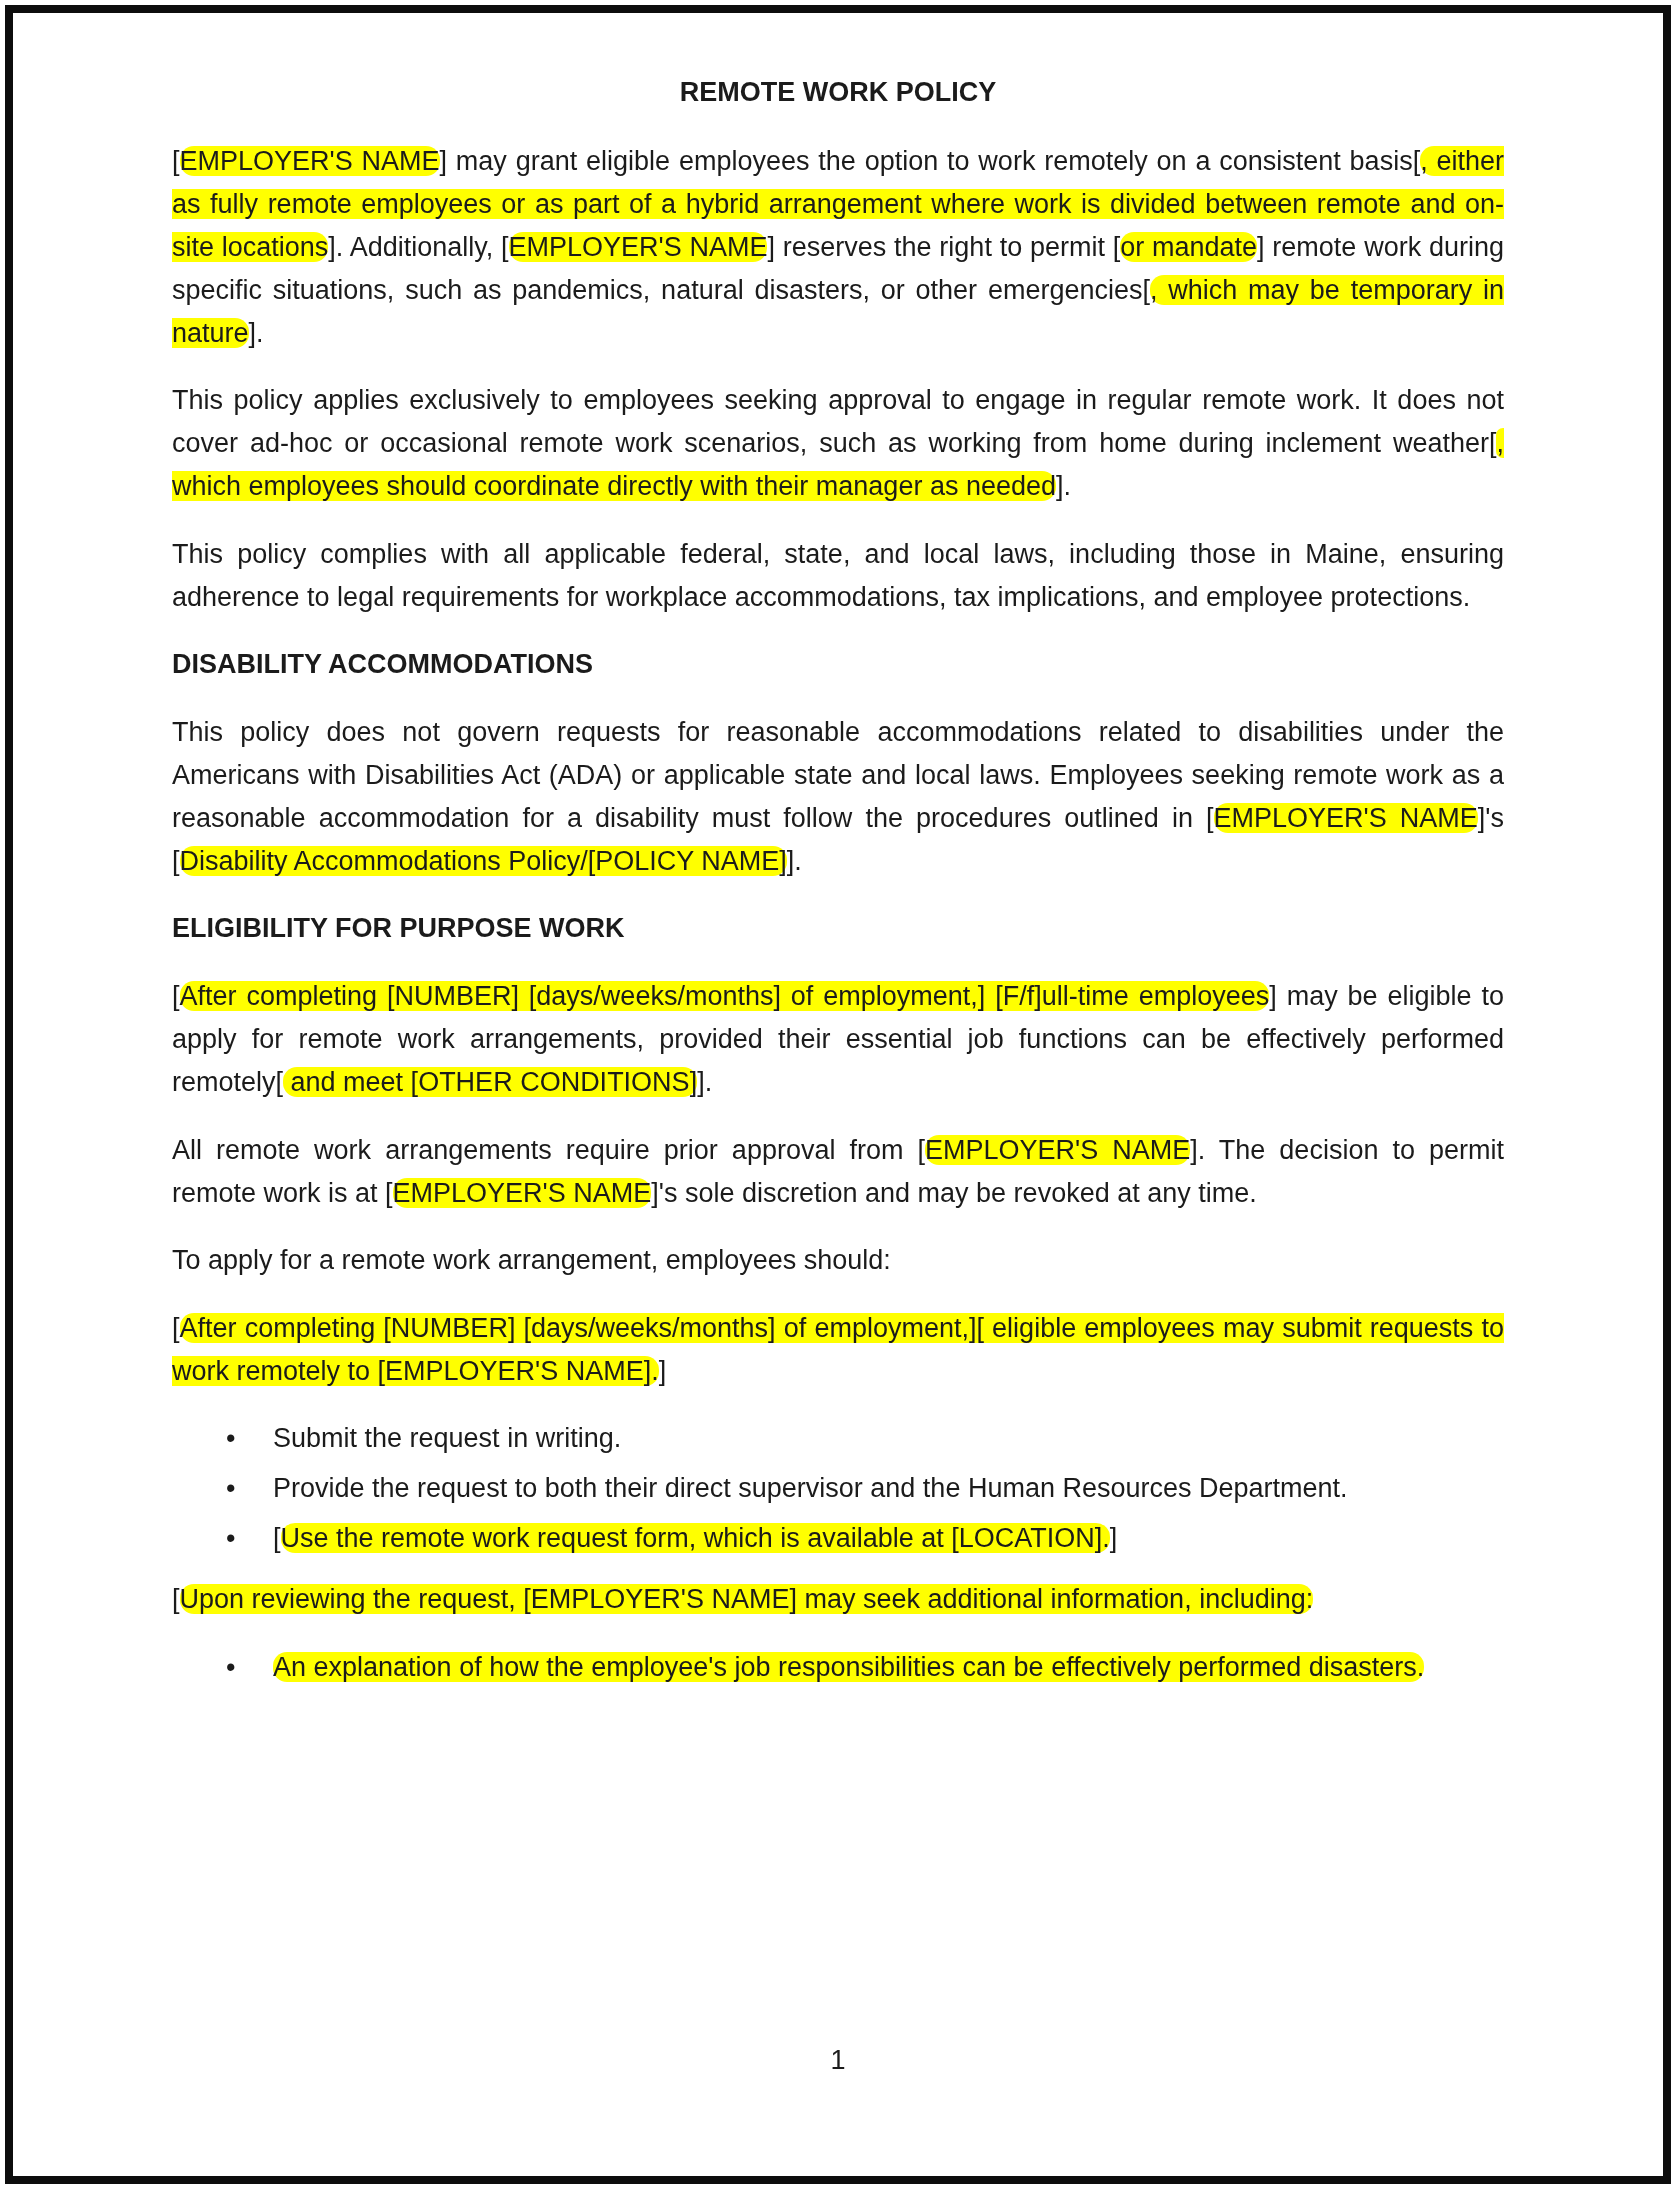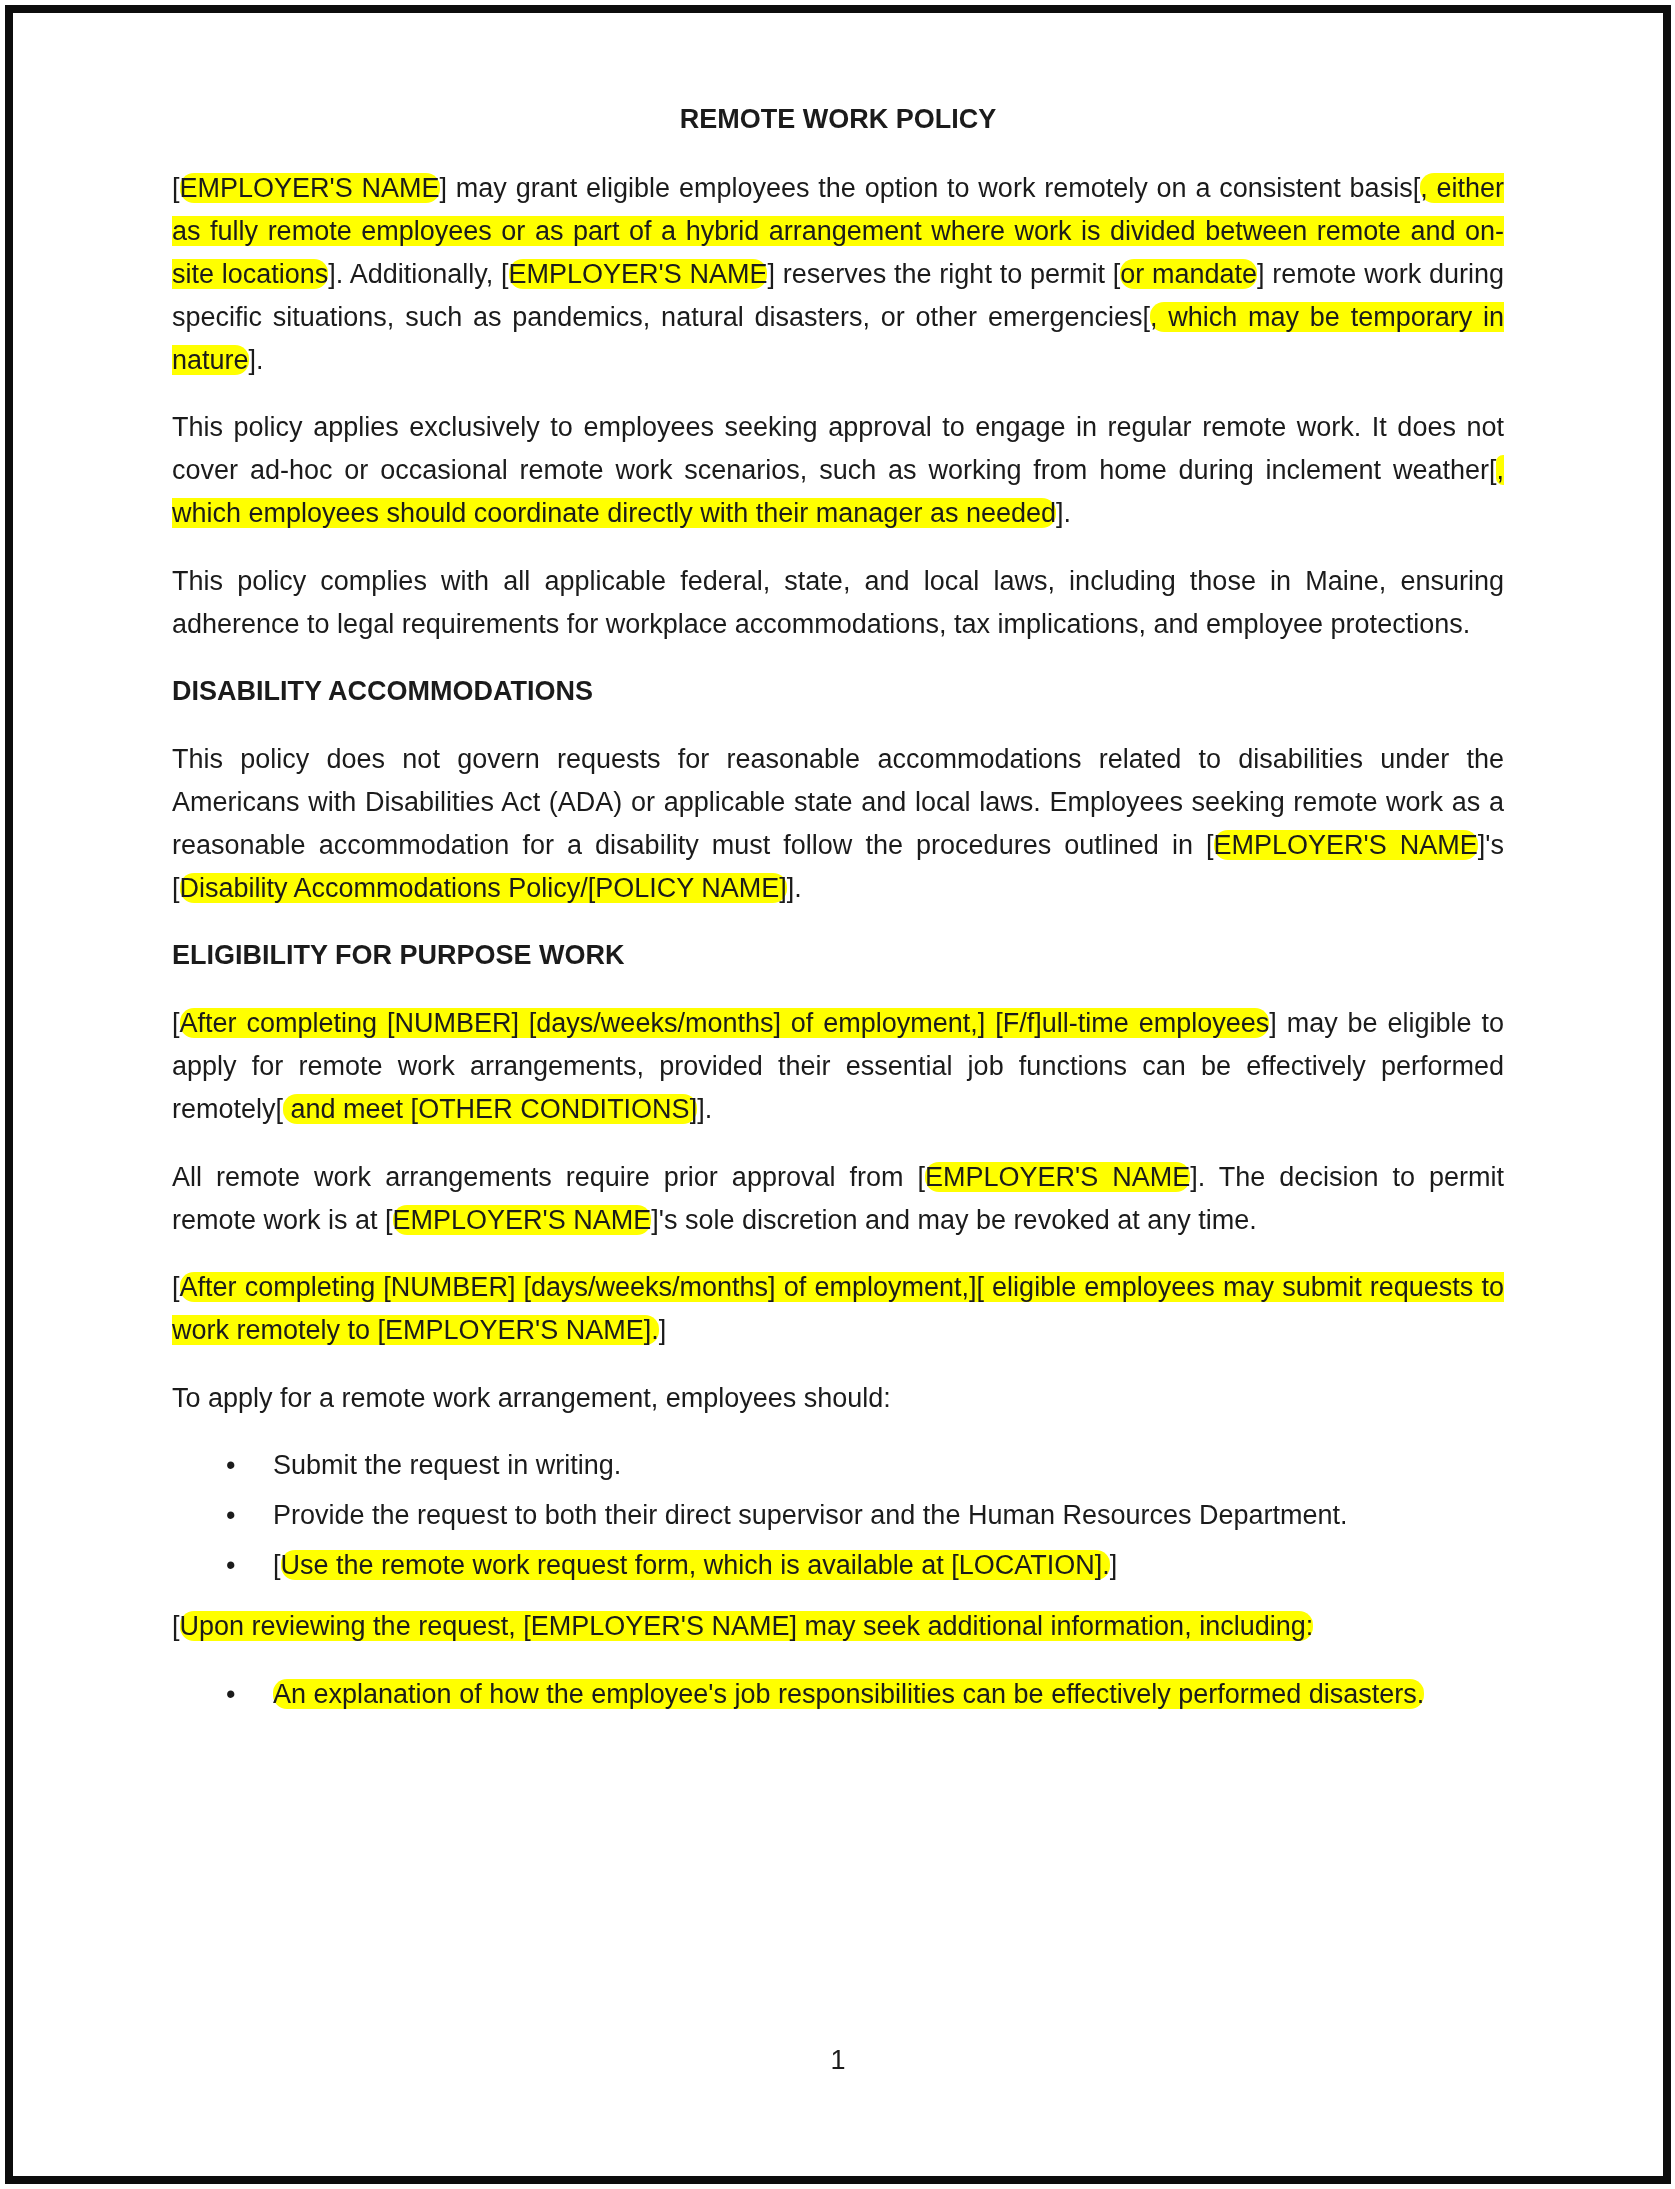--- a/index.html
+++ b/index.html
@@ -23,21 +23,21 @@
     bottom: 5.3px;
     border: 8px solid #0d0d0d;
     pointer-events: none;
   }
   .content {
     position: absolute;
     top: 0;
     left: 0;
     right: 0;
     box-sizing: border-box;
-    padding: 98px 172px 0 172px;
+    padding: 71px 172px 0 172px;
     font-family: "Liberation Sans", sans-serif;
     font-size: 27px;
     line-height: 43px;
     color: #1b1b1b;
   }
   .title {
     text-align: center;
     font-weight: bold;
     margin: 0 0 25.5px 0;
   }
@@ -88,22 +88,22 @@
     <p class="title">REMOTE WORK POLICY</p>
     <div id="doc-body">
         <p class="para"><span>[</span><span class="hl">EMPLOYER'S NAME</span><span>] may grant eligible employees the option to work remotely on a consistent basis[</span><span class="hl">, either as fully remote employees or as part of a hybrid arrangement where work is divided between remote and on-site locations</span><span>]. Additionally, [</span><span class="hl">EMPLOYER'S NAME</span><span>] reserves the right to permit [</span><span class="hl">or mandate</span><span>] remote work during specific situations, such as pandemics, natural disasters, or other emergencies[</span><span class="hl">, which may be temporary in nature</span><span>].</span></p>
         <p class="para"><span>This policy applies exclusively to employees seeking approval to engage in regular remote work. It does not cover ad-hoc or occasional remote work scenarios, such as working from home during inclement weather[</span><span class="hl">, which employees should coordinate directly with their manager as needed</span><span>].</span></p>
         <p class="para"><span>This policy complies with all applicable federal, state, and local laws, including those in Maine, ensuring adherence to legal requirements for workplace accommodations, tax implications, and employee protections.</span></p>
         <p class="heading">DISABILITY ACCOMMODATIONS</p>
         <p class="para"><span>This policy does not govern requests for reasonable accommodations related to disabilities under the Americans with Disabilities Act (ADA) or applicable state and local laws. Employees seeking remote work as a reasonable accommodation for a disability must follow the procedures outlined in [</span><span class="hl">EMPLOYER'S NAME</span><span>]'s [</span><span class="hl">Disability Accommodations Policy/[POLICY NAME]</span><span>].</span></p>
         <p class="heading">ELIGIBILITY FOR PURPOSE WORK</p>
         <p class="para"><span>[</span><span class="hl">After completing [NUMBER] [days/weeks/months] of employment,] [F/f]ull-time employees</span><span>] may be eligible to apply for remote work arrangements, provided their essential job functions can be effectively performed remotely[</span><span class="hl"> and meet [OTHER CONDITIONS]</span><span>].</span></p>
         <p class="para"><span>All remote work arrangements require prior approval from [</span><span class="hl">EMPLOYER'S NAME</span><span>]. The decision to permit remote work is at [</span><span class="hl">EMPLOYER'S NAME</span><span>]'s sole discretion and may be revoked at any time.</span></p>
+        <p class="para"><span>To apply for a remote work arrangement, employees should:</span></p>
         <p class="para"><span>[</span><span class="hl">After completing [NUMBER] [days/weeks/months] of employment,][ eligible employees may submit requests to work remotely to [EMPLOYER'S NAME].</span><span>]</span></p>
-        <p class="para"><span>To apply for a remote work arrangement, employees should:</span></p>
         <div class="bullets">
           <div class="bullet-item">
             <span class="dot">•</span>
             <span class="bullet-text"><span>Submit the request in writing.</span></span>
           </div>
           <div class="bullet-item">
             <span class="dot">•</span>
             <span class="bullet-text"><span>Provide the request to both their direct supervisor and the Human Resources Department.</span></span>
           </div>
           <div class="bullet-item">

